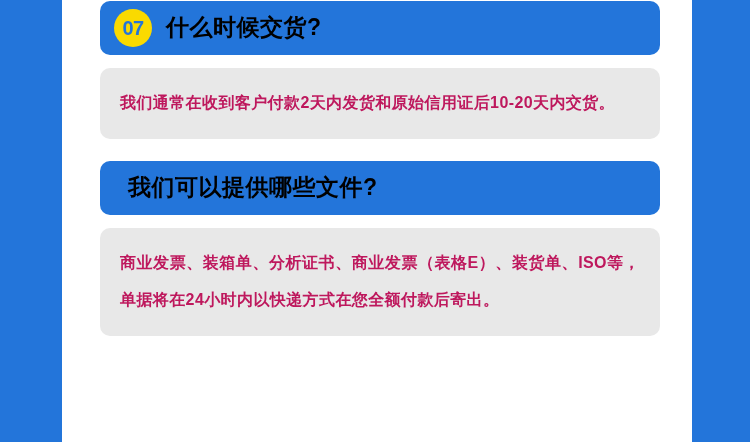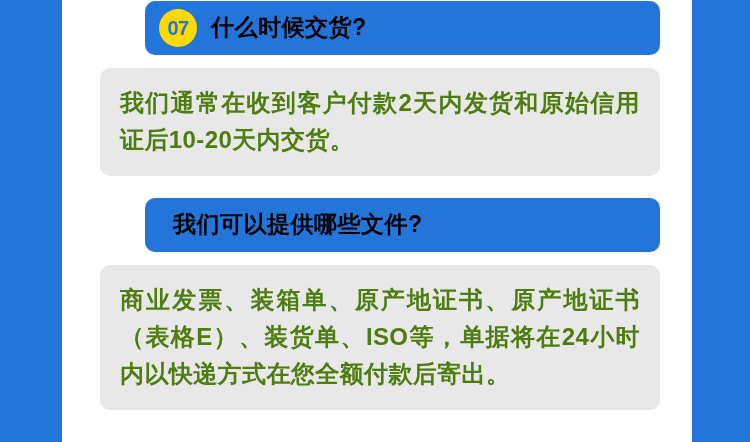--- a/index.html
+++ b/index.html
@@ -46,21 +46,20 @@
   }
 
   
   .faq-question {
     background: #2375da;
     border-radius: 10px;
     display: flex;
     align-items: center;
     padding: 8px 14px;
     min-height: 54px;
-    margin-left: 45px;
   }
 
   .q-badge {
     flex: 0 0 auto;
     width: 38px;
     height: 38px;
     border-radius: 50%;
     background: #fada00;
     color: #2375da;
     font-size: 20px;
@@ -78,22 +77,22 @@
     font-weight: bold;
     line-height: 1.2;
     letter-spacing: 0.5px;
     white-space: nowrap;
   }
 
   
   .faq-answer {
     background: #e8e8e8;
     border-radius: 10px;
-    color: #4d7c0f;
-    font-size: 24px;
+    color: #be185d;
+    font-size: 16px;
     font-weight: bold;
     line-height: 37px;
     letter-spacing: 0.4px;
     padding: 16px 20px 18px 20px;
     text-align: justify;
     text-justify: inter-ideograph;
   }
 
   
   .gap-sm { height: 13px; flex: 0 0 auto; }
@@ -122,16 +121,16 @@
     <div class="faq-answer">我们通常在收到客户付款2天内发货和原始信用证后10-20天内交货。</div>
 
     <div class="gap-lg"></div>
 
     <div class="faq-question">
       <span class="q-text">我们可以提供哪些文件?</span>
     </div>
 
     <div class="gap-sm"></div>
 
-    <div class="faq-answer">商业发票、装箱单、原产地证书、原产地证书（表格E）、装货单、ISO等，单据将在24小时内以快递方式在您全额付款后寄出。</div>
+    <div class="faq-answer">商业发票、装箱单、分析证书、商业发票（表格E）、装货单、ISO等，单据将在24小时内以快递方式在您全额付款后寄出。</div>
 
   </div>
 </div>
 
 </body></html>

